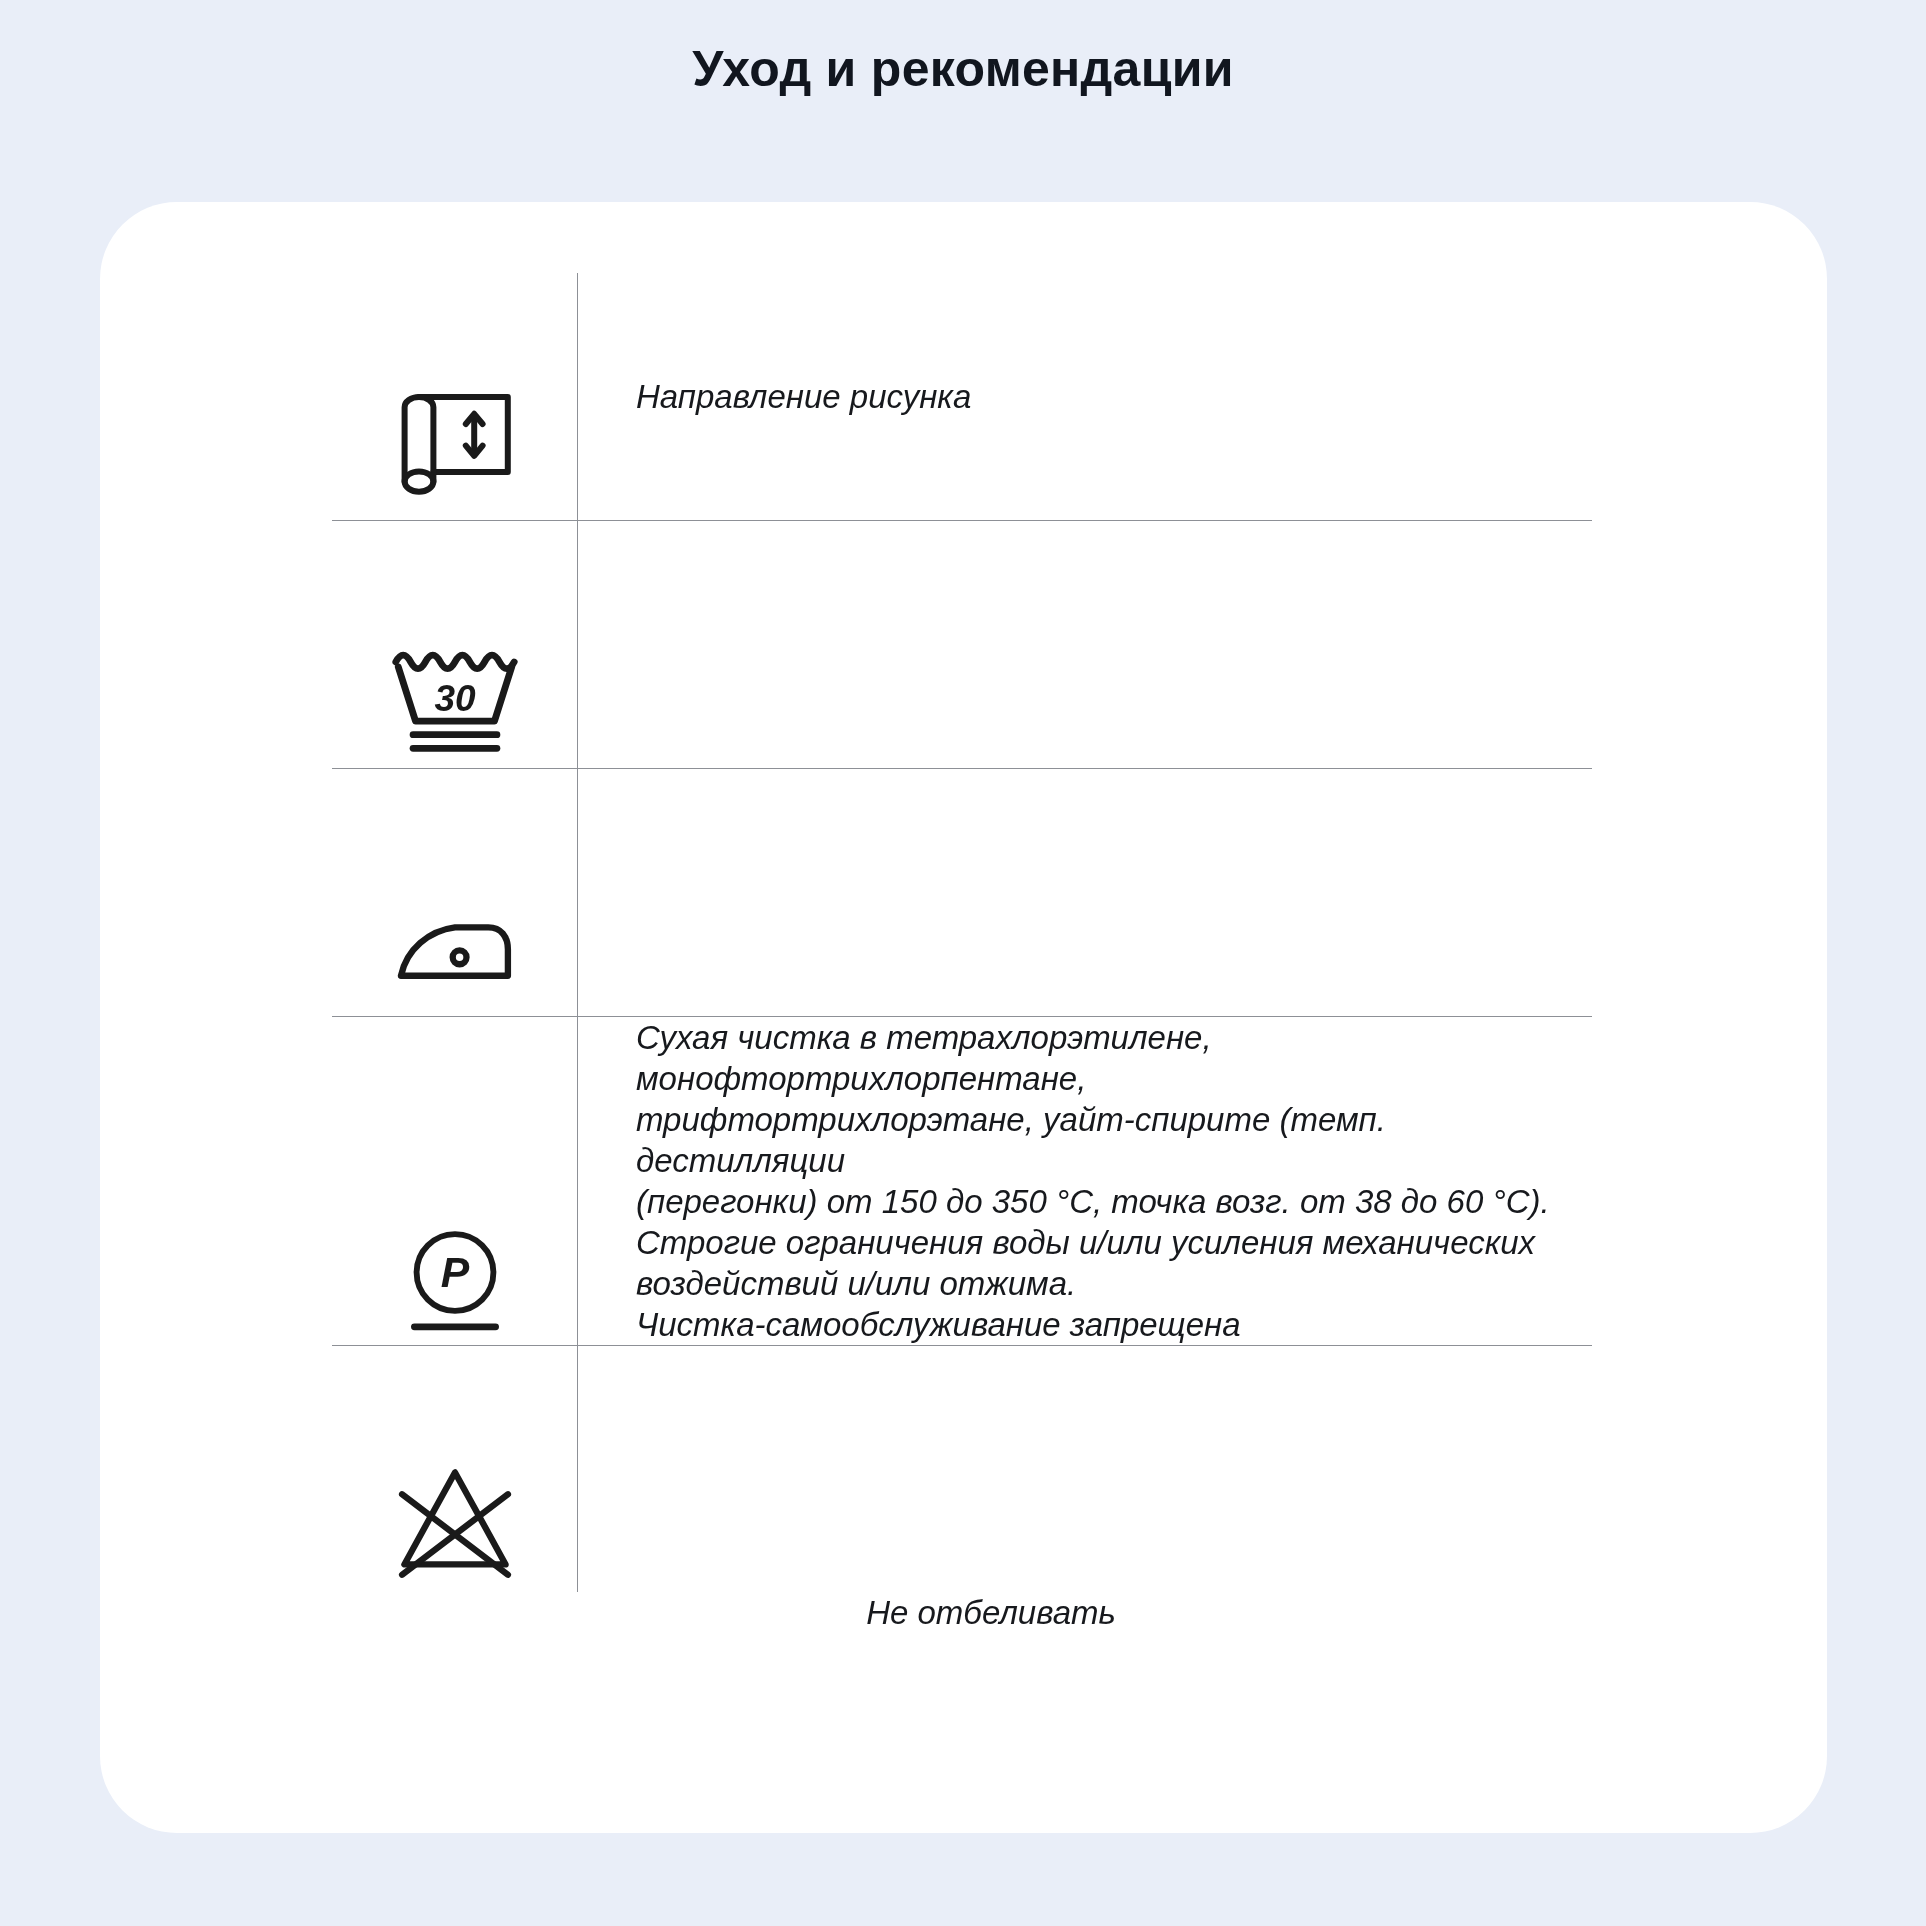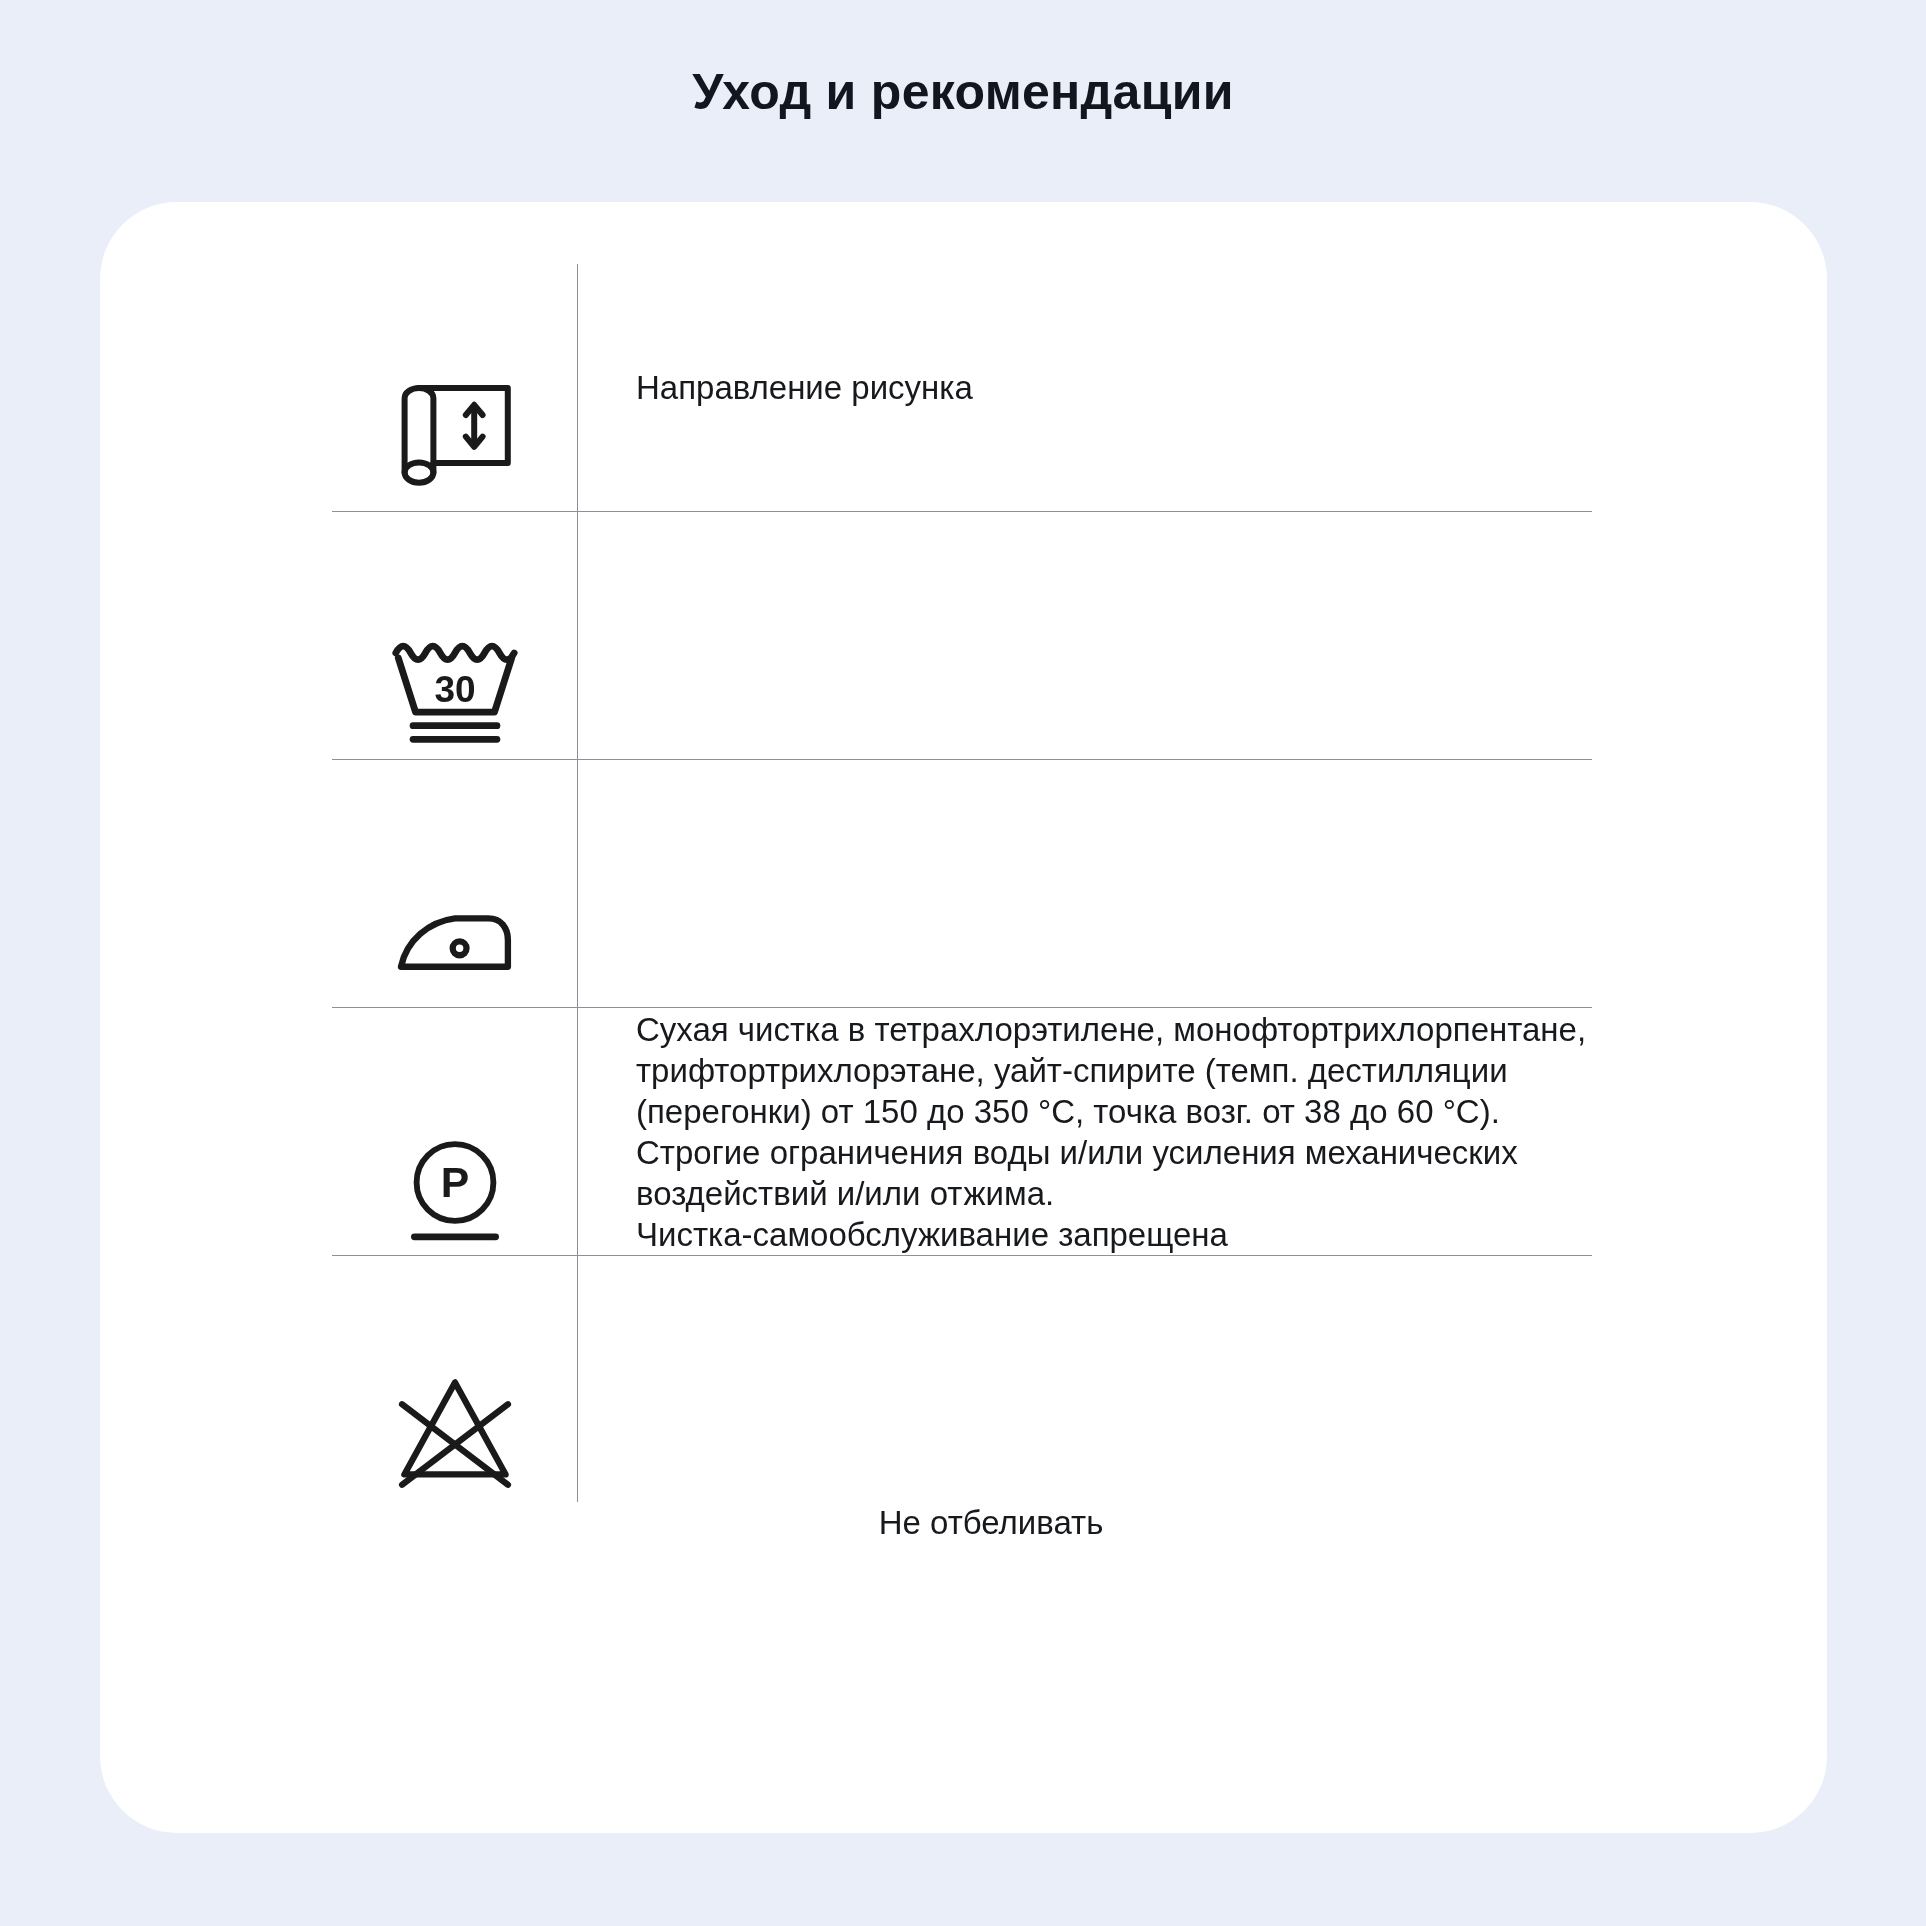--- a/index.html
+++ b/index.html
@@ -6,39 +6,40 @@
   body {
     width: 1926px; height: 1926px;
     background: #e9eef8;
     font-family: "Liberation Sans", sans-serif;
     color: #16181d;
     position: relative;
     overflow: hidden;
   }
   .page-title {
     margin: 0;
-    padding-top: 63px;
+    padding-top: 40px;
     text-align: center;
     font-size: 50px;
     font-weight: 700;
     color: #11161f;
     letter-spacing: 0.3px;
   }
   .card {
     position: absolute;
     left: 100px; top: 202px;
     width: 1727px; height: 1631px;
     background: #ffffff;
     border-radius: 77px;
     box-sizing: border-box;
   }
   .table {
     position: absolute;
-    left: 232px; top: 62px;
+    left: 232px; top: 71px;
     width: 1260px;
+    font-style: italic;
   }
   .row {
     display: flex;
     min-height: 247px;
     align-items: center;
   }
   .row + .row { border-top: 1.9px solid #8d9096; }
   .row-last { min-height: 231px; flex-direction: column; }
   .icon-cell {
     width: 246px;

